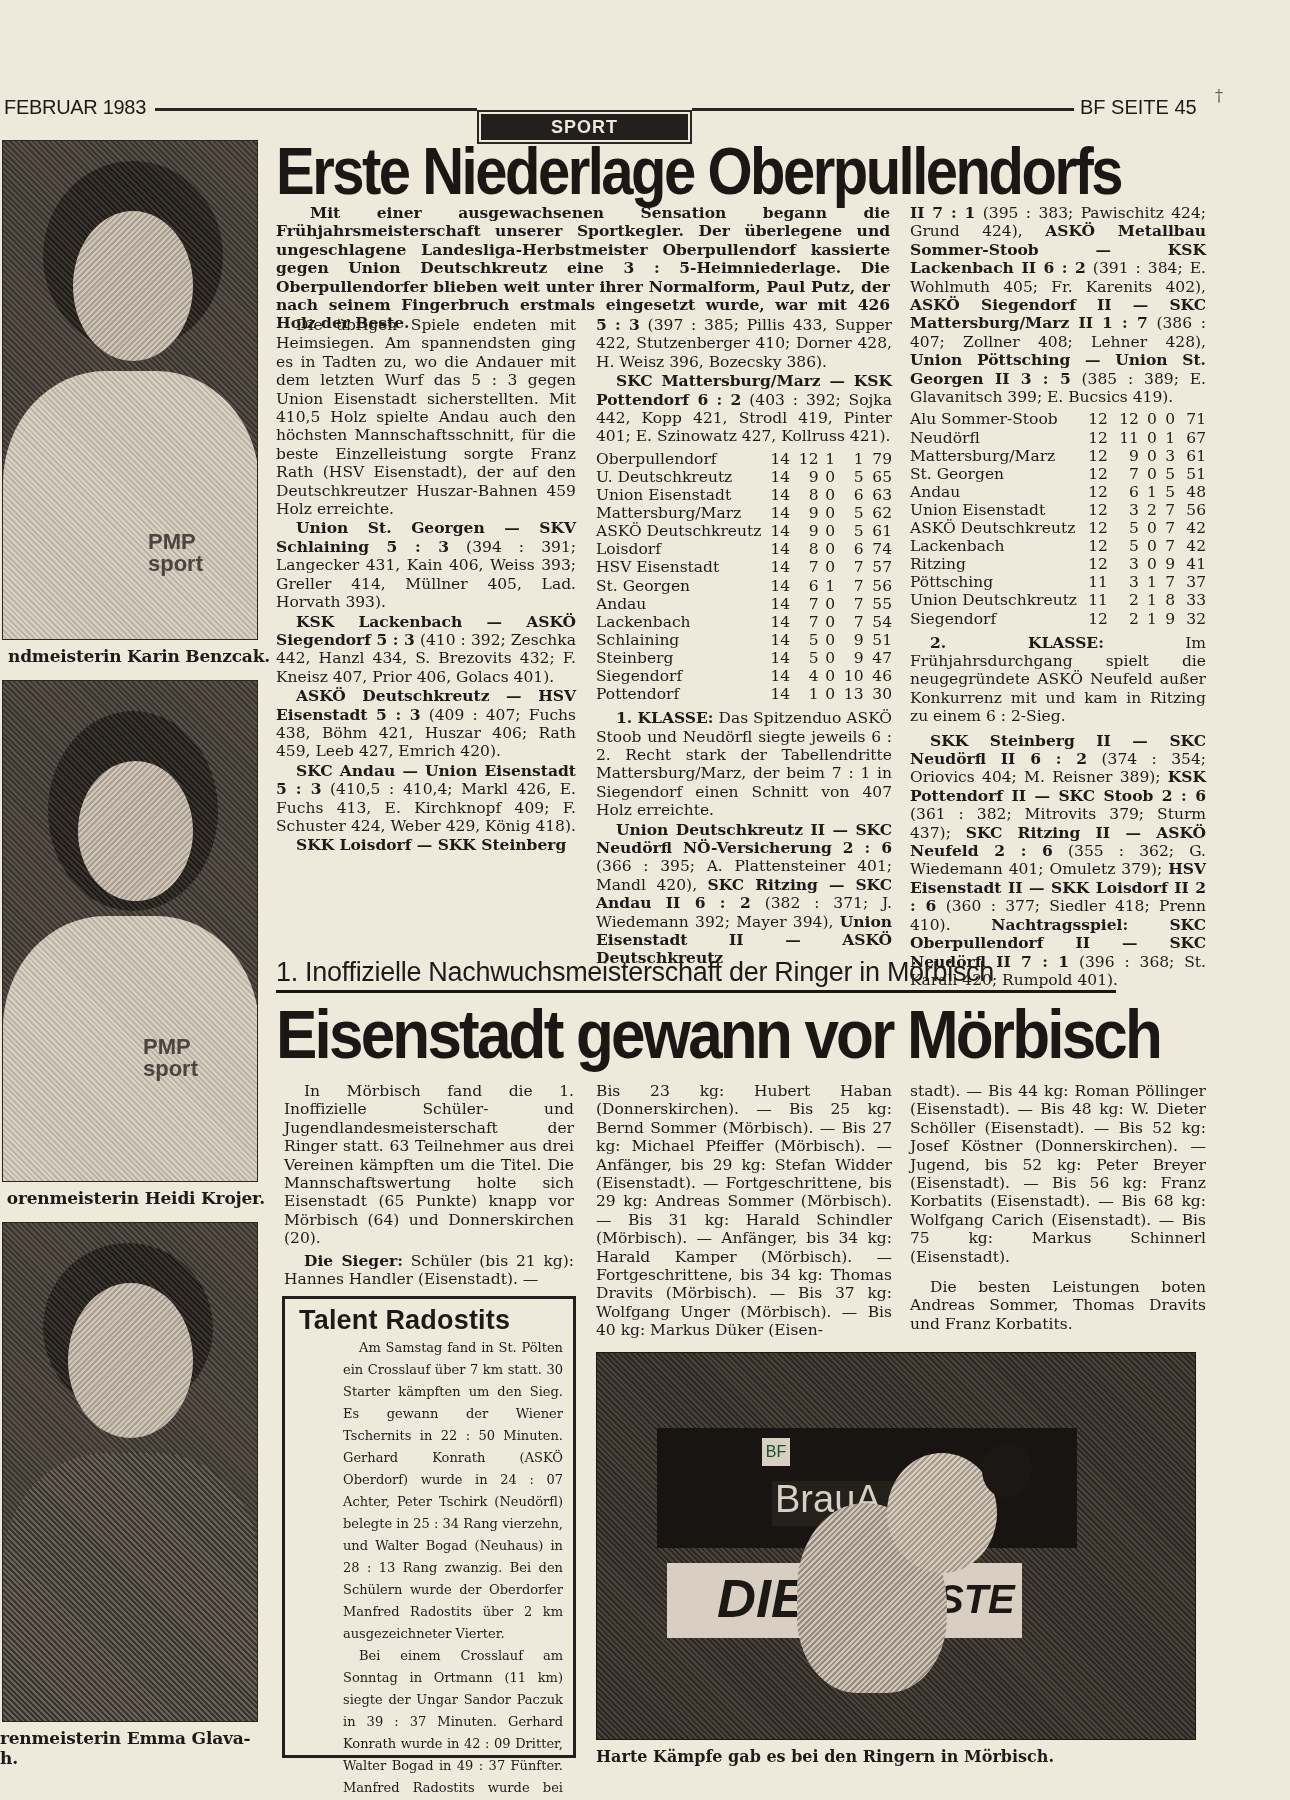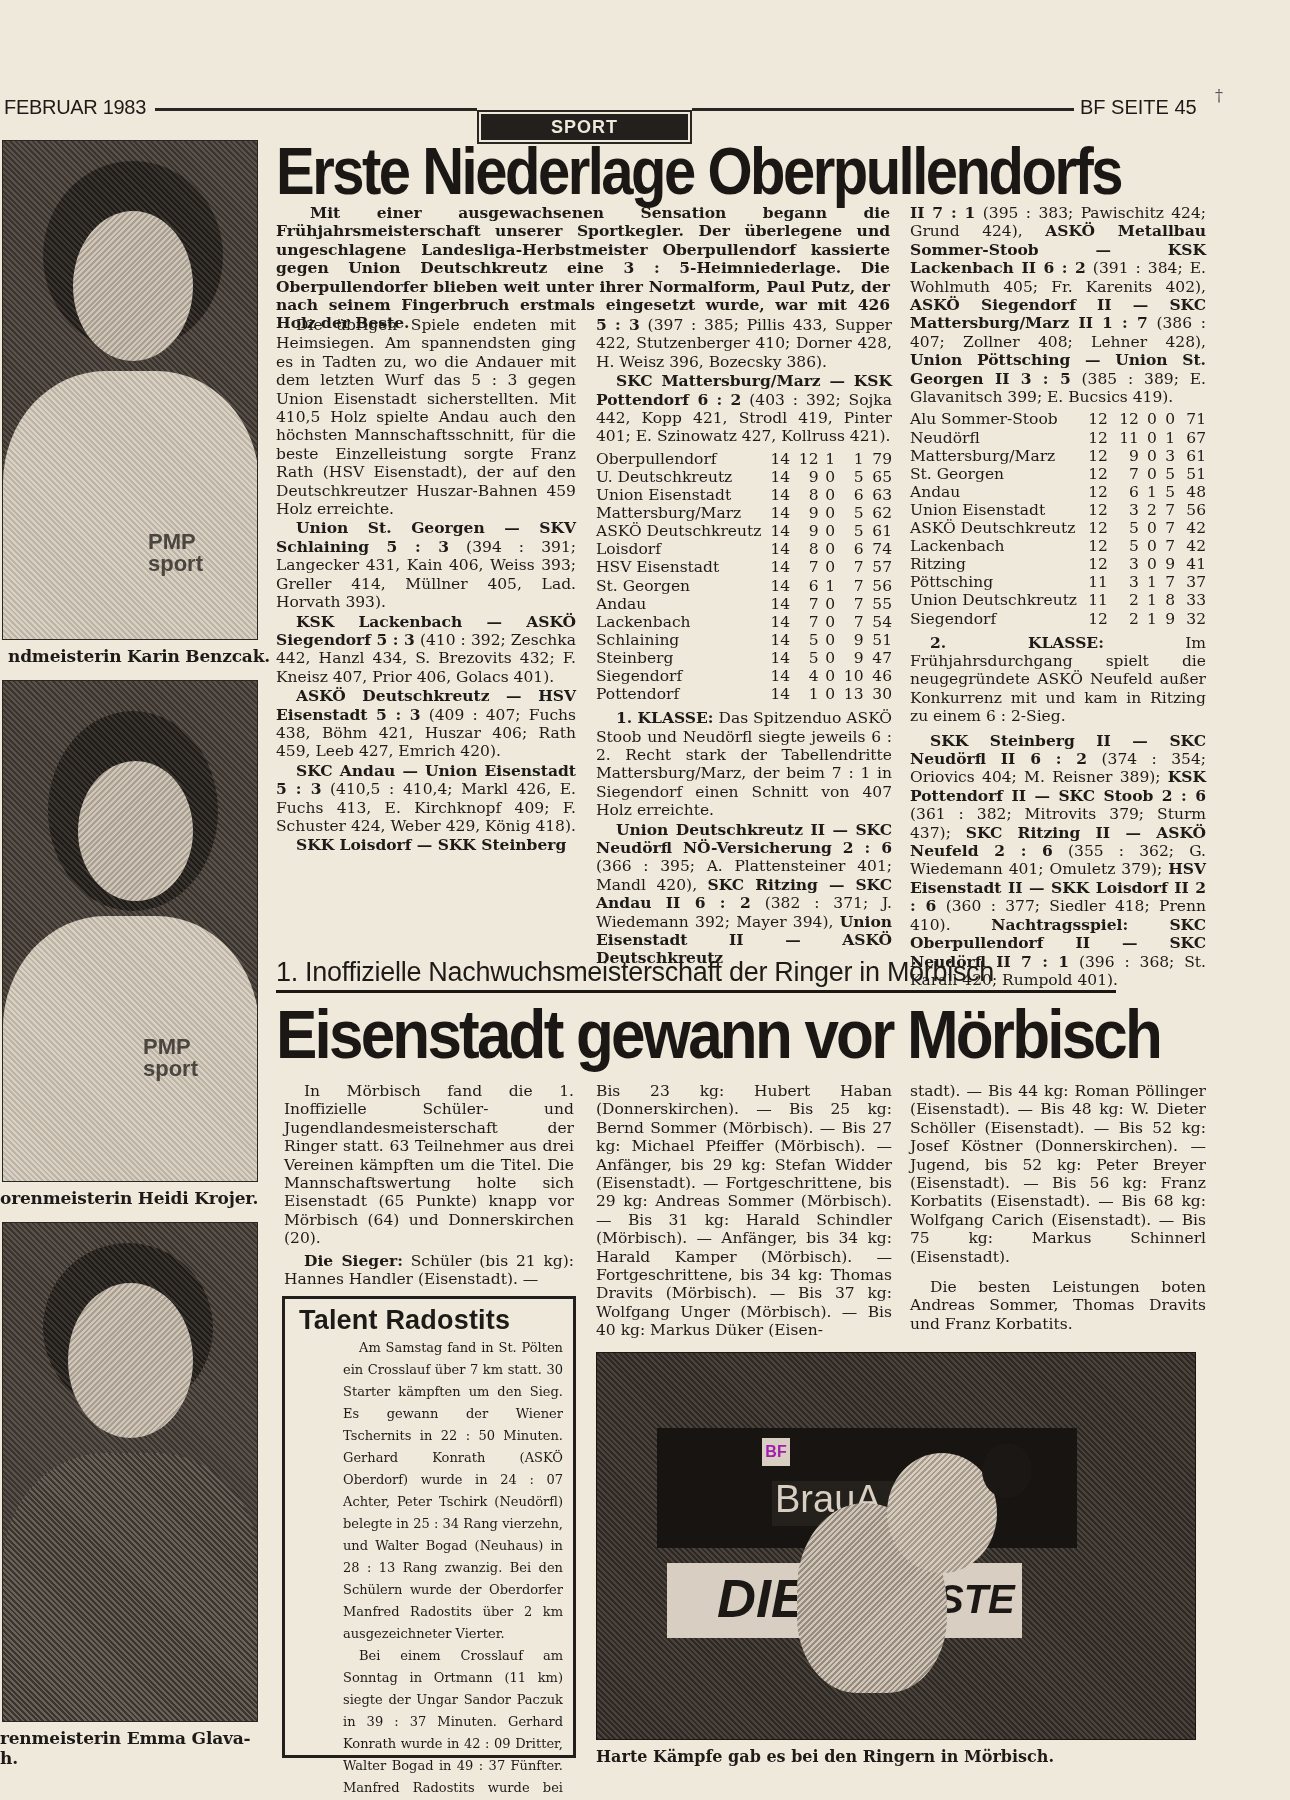--- a/index.html
+++ b/index.html
@@ -43,21 +43,21 @@
   table.stand td { padding: 0; white-space: nowrap; }
   table.stand td.n { text-align: right; padding-left: 4px; }
   table.stand td.team { width: 56%; }
 
   
   .box { top: 1296px; left: 282px; width: 294px; height: 462px; border: 3px solid #231f1c; padding: 6px 10px 6px 14px; }
   .box h3 { font-family: "Liberation Sans", sans-serif; font-weight: bold; font-size: 27px; line-height: 30px; margin-bottom: 2px; letter-spacing: 0.2px; }
   .box p { text-indent: 16px; font-size: 13px; line-height: 22px; text-align: justify; margin-left: 44px; }
 
   .photo-wrestle { top: 1352px; left: 596px; width: 600px; height: 388px; background: repeating-linear-gradient(45deg, #2d2824 0 2px, #4a433c 2px 4px); border: 1px solid #1a1714; overflow: hidden; }
-  .photo-wrestle .banner { position: absolute; background: #d8cfc2; color: #a21caf; font-family: "Liberation Sans", sans-serif; font-weight: bold; }
+  .photo-wrestle .banner { position: absolute; background: #d8cfc2; color: #14532d; font-family: "Liberation Sans", sans-serif; font-weight: normal; }
   .photo-wrestle .dark { position: absolute; background: #171411; }
   .caption-bottom { top: 1747px; left: 596px; font-weight: bold; font-size: 16px; }
 </style>
 </head>
 <body>
 
 <div class="abs hdr">
   <span class="date">FEBRUAR 1983</span>
   <div class="rule l"></div>
   <div class="section">
@@ -75,21 +75,21 @@
   <div class="logo" style="left:145px;top:390px;width:90px;">PMP sport</div>
 </div>
 <div class="abs caption-left" style="top:646px;margin-left:8px;">ndmeisterin Karin Benzcak.</div>
 
 <div class="abs photo" style="top:680px;left:2px;width:256px;height:502px;">
   <div class="hair" style="left:45px;top:30px;width:170px;height:200px;"></div>
   <div class="face" style="left:75px;top:80px;width:115px;height:140px;"></div>
   <div class="shirt" style="left:0;top:235px;width:256px;height:280px;"></div>
   <div class="logo" style="left:140px;top:355px;width:90px;">PMP sport</div>
 </div>
-<div class="abs caption-left" style="top:1188px;">orenmeisterin Heidi Krojer.</div>
+<div class="abs caption-left" style="top:1188px;text-align:right;">orenmeisterin Heidi Krojer.</div>
 
 <div class="abs photo" style="top:1222px;left:2px;width:256px;height:500px;">
   <div class="hair" style="left:40px;top:20px;width:170px;height:170px;"></div>
   <div class="face" style="left:65px;top:60px;width:125px;height:155px;"></div>
   <div class="shirt" style="left:0;top:230px;width:256px;height:280px;background:repeating-linear-gradient(45deg,#3a342f 0 2px,#6a6158 2px 4px);"></div>
 </div>
 <div class="abs caption-left" style="top:1728px;">
   <div>renmeisterin  Emma  Glava-</div>
   <div>h.</div>
 </div>

